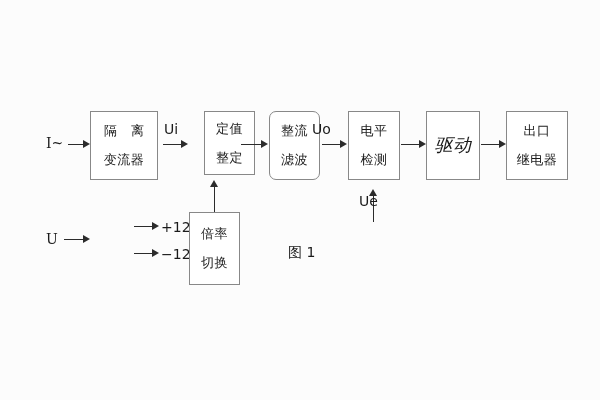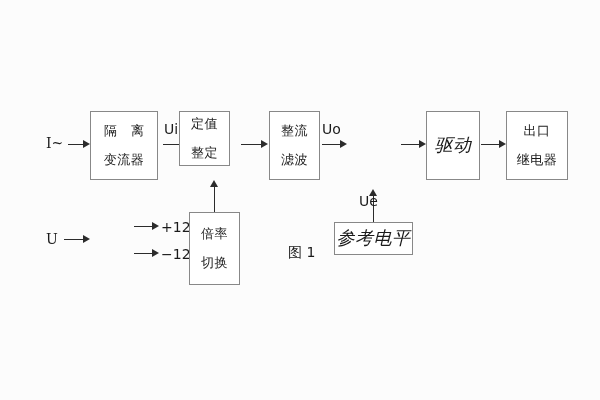--- a/index.html
+++ b/index.html
@@ -96,37 +96,41 @@
 
   <div class="block spaced" style="left:90px; top:111px; width:68px; height:69px;">
     <span class="ln">隔 离</span>
     <span class="ln">变流器</span>
   </div>
 
   <div class="lbl" style="left:164px; top:122px;">Ui</div>
   <div class="hline" style="left:163px; top:144px; width:19px;"></div>
   <div class="arrow-r" style="left:181px; top:140px;"></div>
 
-  <div class="block" style="left:179px; top:111px; width:51px; height:55px;">
+  <div class="block" style="left:204px; top:111px; width:51px; height:64px;">
     <span class="ln">定值</span>
     <span class="ln">整定</span>
   </div>
 
   <div class="hline" style="left:241px; top:144px; width:22px;"></div>
   <div class="arrow-r" style="left:261px; top:140px;"></div>
 
-  <div class="block" style="left:269px; top:111px; width:51px; height:69px;">
+  <div class="block" style="left:269px; top:111px; width:51px; height:69px;border-radius:7px;">
     <span class="ln">整流</span>
     <span class="ln">滤波</span>
   </div>
 
-  <div class="lbl" style="left:322px; top:122px;">Uo</div>
+  <div class="lbl" style="left:312px; top:122px;">Uo</div>
   <div class="hline" style="left:322px; top:144px; width:19px;"></div>
   <div class="arrow-r" style="left:340px; top:140px;"></div>
 
+  <div class="block" style="left:348px; top:111px; width:52px; height:69px;">
+    <span class="ln">电平</span>
+    <span class="ln">检测</span>
+  </div>
 
   <div class="hline" style="left:401px; top:144px; width:19px;"></div>
   <div class="arrow-r" style="left:419px; top:140px;"></div>
 
   <div class="block single" style="left:426px; top:111px; width:54px; height:69px;">
     <span class="ln">驱动</span>
   </div>
 
   <div class="hline" style="left:481px; top:144px; width:19px;"></div>
   <div class="arrow-r" style="left:499px; top:140px;"></div>
@@ -150,23 +154,20 @@
   <div class="lbl" style="left:161px; top:247px;">−12V</div>
 
   <div class="block" style="left:189px; top:212px; width:51px; height:73px;">
     <span class="ln">倍率</span>
     <span class="ln">切换</span>
   </div>
 
   <div class="vline" style="left:214px; top:186px; height:26px;"></div>
   <div class="arrow-u" style="left:210px; top:180px;"></div>
 
-  <div class="block single" style="left:334px; top:222px; width:79px; height:33px;">
-    <span class="ln">参考电平</span>
-  </div>
 
   <div class="vline" style="left:373px; top:195px; height:27px;"></div>
   <div class="arrow-u" style="left:369px; top:189px;"></div>
   <div class="lbl" style="left:359px; top:194px;">Ue</div>
 
   <div class="lbl" style="left:288px; top:245px;">图 1</div>
 
 </div>
 
 </body></html>

